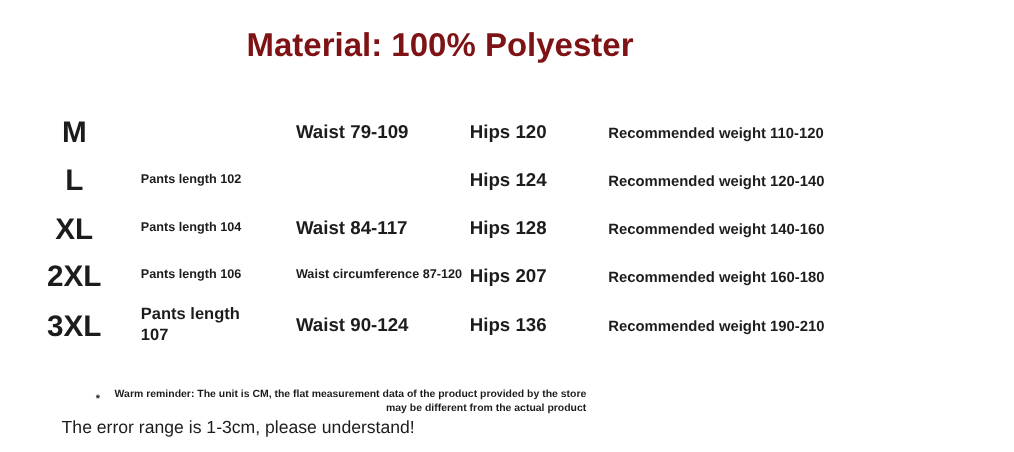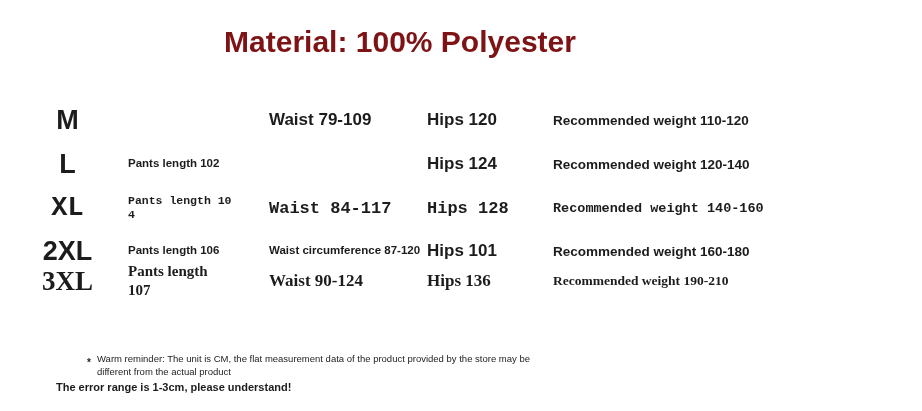--- a/index.html
+++ b/index.html
@@ -26,43 +26,43 @@
   }
   .size-table{position:absolute;left:0;top:0;width:922px;height:330px;}
   .size-row{position:absolute;left:0;width:922px;height:44px;}
   .size-row .cell{
     position:absolute;top:0;bottom:0;
     display:flex;align-items:center;
     font-weight:bold;color:var(--text-color);
   }
   .row-0{top:98px;}
   .row-1{top:142px;}
-  .row-2{top:186px;font-family:Liberation Mono, monospace;}
+  .row-2{top:186px;}
   .row-3{top:229px;padding-left:33px;}
-  .row-4{top:256px;height:50px;font-family:Liberation Serif, serif;}
+  .row-4{top:271px;height:50px;}
   .cell-size{left:40px;width:55px;justify-content:center;font-size:27px;}
   .cell-pants{left:128px;width:104px;font-size:11.5px;line-height:1.2;word-break:break-all;}
   .cell-waist{left:255px;width:170px;font-size:17px;margin-left:14px;}
   .cell-hips{left:427px;width:122px;font-size:17px;}
   .cell-weight{left:553px;width:300px;font-size:13.5px;}
   
   .row-3 .cell-waist{font-size:11.5px;line-height:1.2;word-break:break-all;width:152px;}
   .row-4 .cell-pants{font-size:15px;width:92px;word-break:normal;line-height:1.25;}
   .footer{position:absolute;left:0;top:0;width:922px;height:411px;pointer-events:none;}
   .reminder-star{
     position:absolute;left:87px;top:357px;
     font-size:10px;font-weight:bold;color:var(--text-color);
   }
   .reminder{
     position:absolute;left:97px;top:352px;width:436px;
-    font-size:9.5px;font-weight:normal;line-height:1.4;color:var(--text-color);
+    font-size:9.5px;font-weight:bold;line-height:1.4;color:var(--text-color);text-align:right;
   }
   .error-line{
     position:absolute;left:56px;top:381px;width:500px;
-    font-size:11px;font-weight:bold;color:var(--text-color);
+    font-size:16px;font-weight:normal;color:var(--text-color);
   }
 </style>
 </head>
 <body>
 
 <div class="canvas">
 
   <div class="title-wrap">
     <span class="title">Material: 100% Polyester</span>
   </div>
@@ -88,21 +88,21 @@
       <div class="cell cell-pants">Pants length 104</div>
       <div class="cell cell-waist">Waist 84-117</div>
       <div class="cell cell-hips">Hips 128</div>
       <div class="cell cell-weight">Recommended weight 140-160</div>
     </div>
 
     <div class="size-row row-3">
       <div class="cell cell-size">2XL</div>
       <div class="cell cell-pants">Pants length 106</div>
       <div class="cell cell-waist">Waist circumference 87-120</div>
-      <div class="cell cell-hips">Hips 101</div>
+      <div class="cell cell-hips">Hips 207</div>
       <div class="cell cell-weight">Recommended weight 160-180</div>
     </div>
 
     <div class="size-row row-4">
       <div class="cell cell-size">3XL</div>
       <div class="cell cell-pants">Pants length 107</div>
       <div class="cell cell-waist">Waist 90-124</div>
       <div class="cell cell-hips">Hips 136</div>
       <div class="cell cell-weight">Recommended weight 190-210</div>
     </div>

